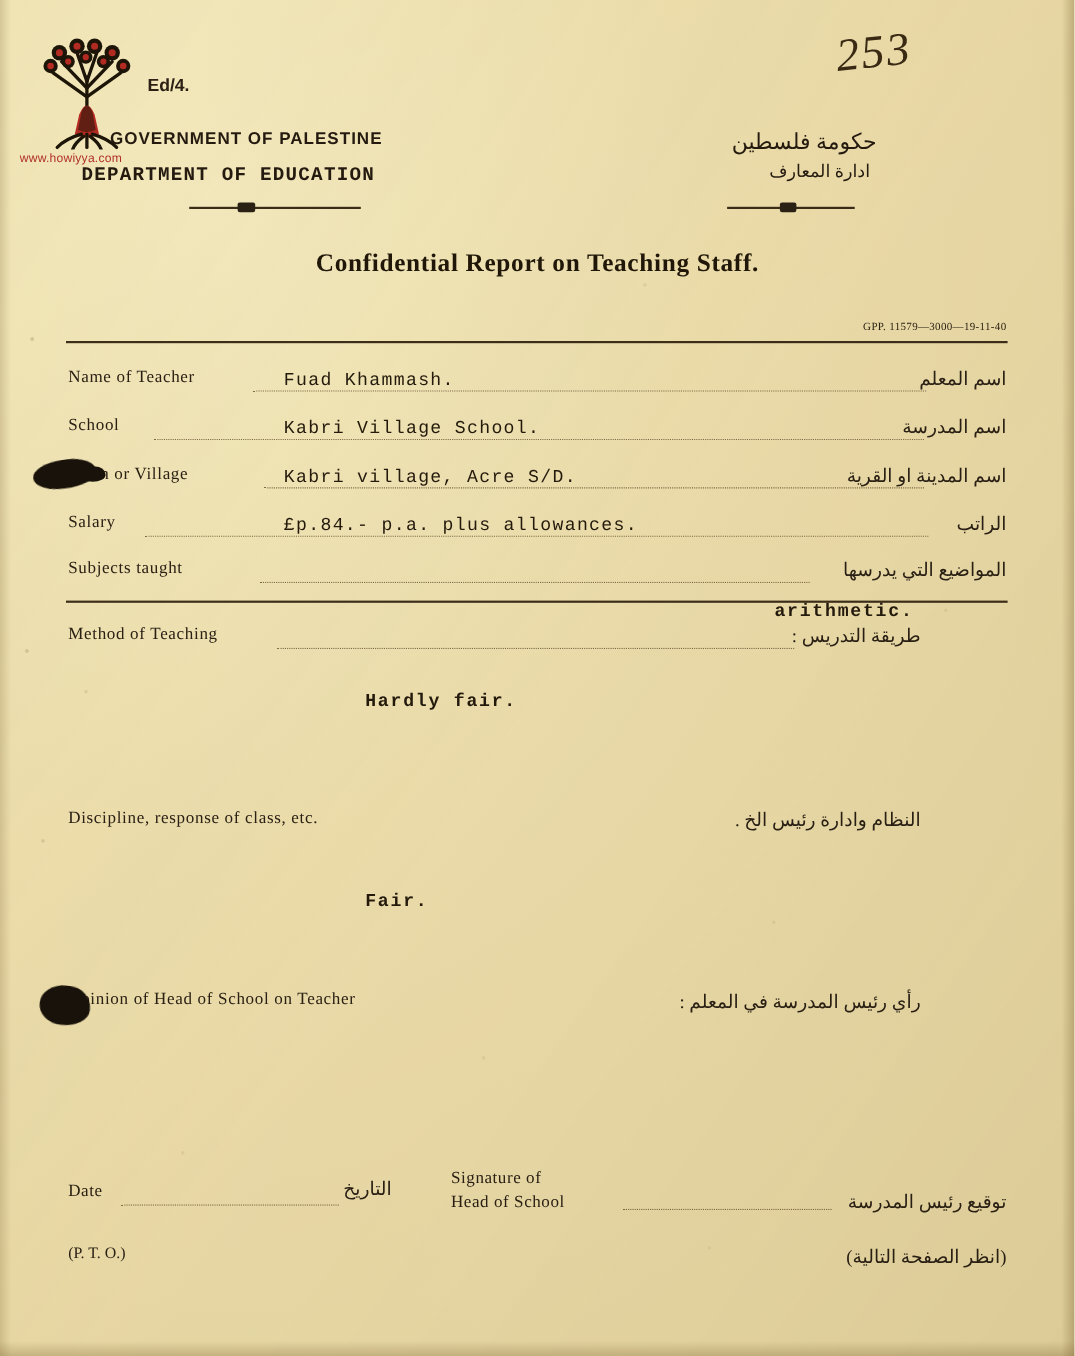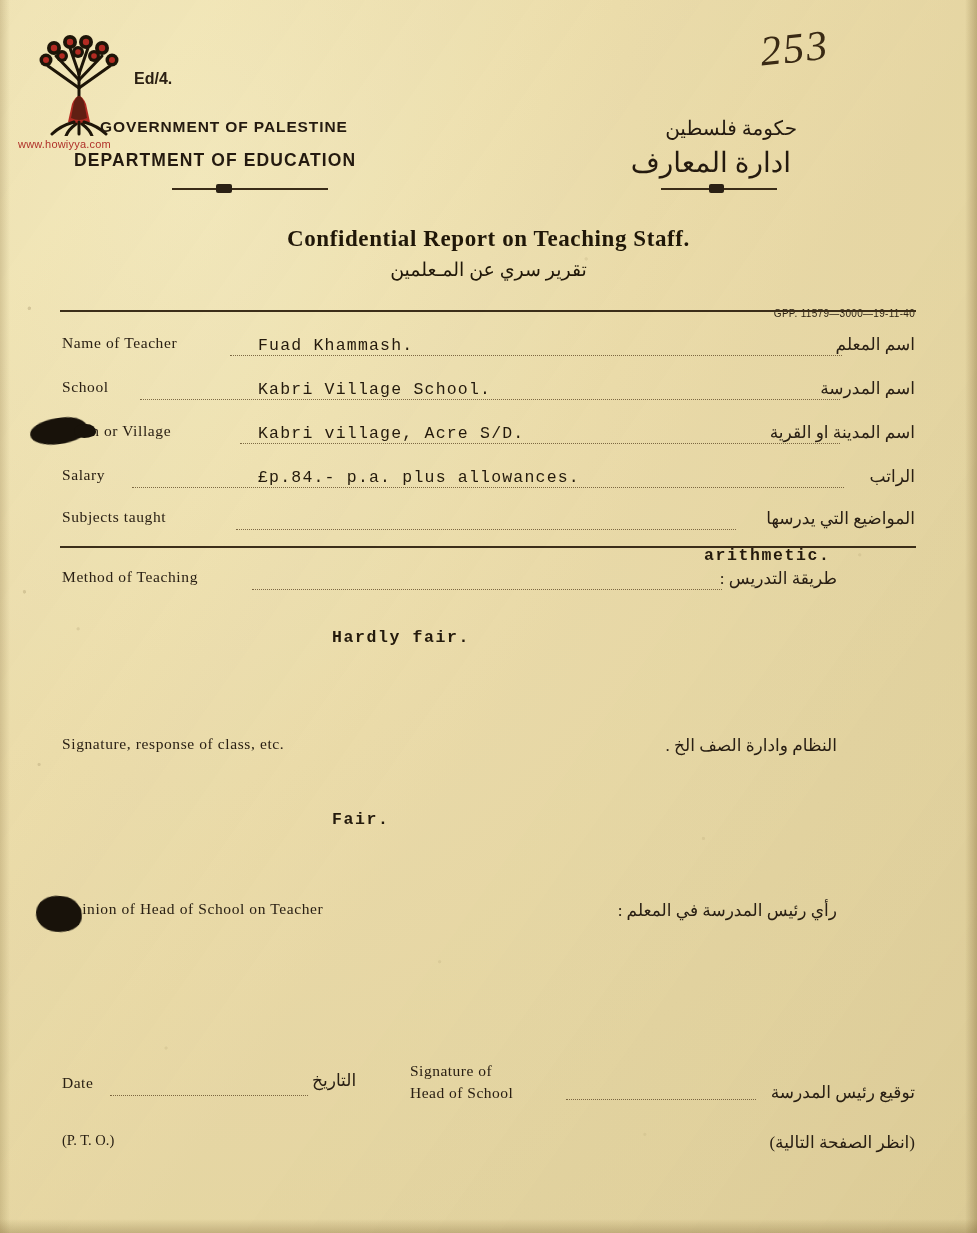--- a/index.html
+++ b/index.html
@@ -83,37 +83,37 @@
     left: 100px; top: 118px;
     font-family: "Liberation Sans", sans-serif;
     font-weight: bold;
     font-size: 15.5px;
     letter-spacing: 0.9px;
     color: #241a0f;
   }
   .dept-line {
     position: absolute;
     left: 74px; top: 150px;
-    font-family: Liberation Sans, sans-serif;
+    font-family: Liberation Mono, monospace;
     font-weight: bold;
     font-size: 17.5px;
     letter-spacing: 1.1px;
     color: #241a0f;
   }
   .hdr-ar1 {
     position: absolute;
     right: 180px; top: 116px;
     font-size: 20px;
     direction: rtl;
     color: #241a0f;
   }
   .hdr-ar2 {
     position: absolute;
     right: 186px; top: 146px;
-    font-size: 28px;
+    font-size: 16px;
     direction: rtl;
     color: #241a0f;
   }
   .hdr-rule-left {
     position: absolute;
     left: 172px; top: 188px;
     width: 156px; height: 2px;
     background: #3a2c18;
   }
   .hdr-rule-left::before {
@@ -152,22 +152,22 @@
   .title-ar {
     position: absolute;
     left: 0; right: 0; top: 258px;
     text-align: center;
     font-size: 19px;
     direction: rtl;
     color: #201708;
   }
   .gpp {
     position: absolute;
-    right: 62px; top: 308px;
-    font-family: Liberation Sans, sans-serif;
+    right: 62px; top: 292px;
+    font-family: Liberation Serif, serif;
     font-size: 10px;
     letter-spacing: 0.3px;
     color: #2e2314;
   }
 
   
   .rule {
     position: absolute;
     background: #3c2e19;
   }
@@ -342,21 +342,20 @@
 
   <div class="gov-line">GOVERNMENT OF PALESTINE</div>
   <div class="dept-line">DEPARTMENT OF EDUCATION</div>
   <div class="hdr-ar1">حكومة فلسطين</div>
   <div class="hdr-ar2">ادارة المعارف</div>
 
   <div class="hdr-rule-left"></div>
   <div class="hdr-rule-right"></div>
 
   <div class="title-en">Confidential Report on Teaching Staff.</div>
-  <div class="title-ar">تقرير سري عن المـعلمين</div>
   <div class="gpp">GPP. 11579—3000—19-11-40</div>
 
   <div class="rule rule-top"></div>
   <div class="rule rule-bottom"></div>
 
   <div class="row" style="top:334px;">
     <span class="lbl-en">Name of Teacher</span>
     <span class="dots" style="left:230px; top:20px; width:612px;"></span>
     <span class="typed" style="left:258px; top:2px;">Fuad Khammash.</span>
     <span class="lbl-ar">اسم المعلم</span>
@@ -391,22 +390,22 @@
   <div class="typed-body" style="left:704px; top:546px;">arithmetic.</div>
 
   <div>
     <span class="lbl-en" style="top:568px;">Method of Teaching</span>
     <span class="dots" style="left:252px; top:588px; width:470px;"></span>
     <span class="lbl-ar" style="top:568px; right:140px;">طريقة التدريس :</span>
     <span class="typed-body" style="left:332px; top:628px;">Hardly fair.</span>
   </div>
 
   <div>
-    <span class="lbl-en" style="top:735px;">Signature, response of class, etc.</span>
-    <span class="lbl-ar" style="top:735px; right:140px;">النظام وادارة الصف الخ .</span>
+    <span class="lbl-en" style="top:735px;">Discipline, response of class, etc.</span>
+    <span class="lbl-ar" style="top:735px; right:140px;">النظام وادارة رئيس الخ .</span>
     <span class="typed-body" style="left:332px; top:810px;">Fair.</span>
   </div>
 
   <div>
     <span class="lbl-en" style="top:900px;">Opinion of Head of School on Teacher</span>
     <span class="lbl-ar" style="top:900px; right:140px;">رأي رئيس المدرسة في المعلم :</span>
     <span class="typed-body" style="left:332px; top:960px;"></span>
   </div>
 
   <div class="blot blot1"></div>

